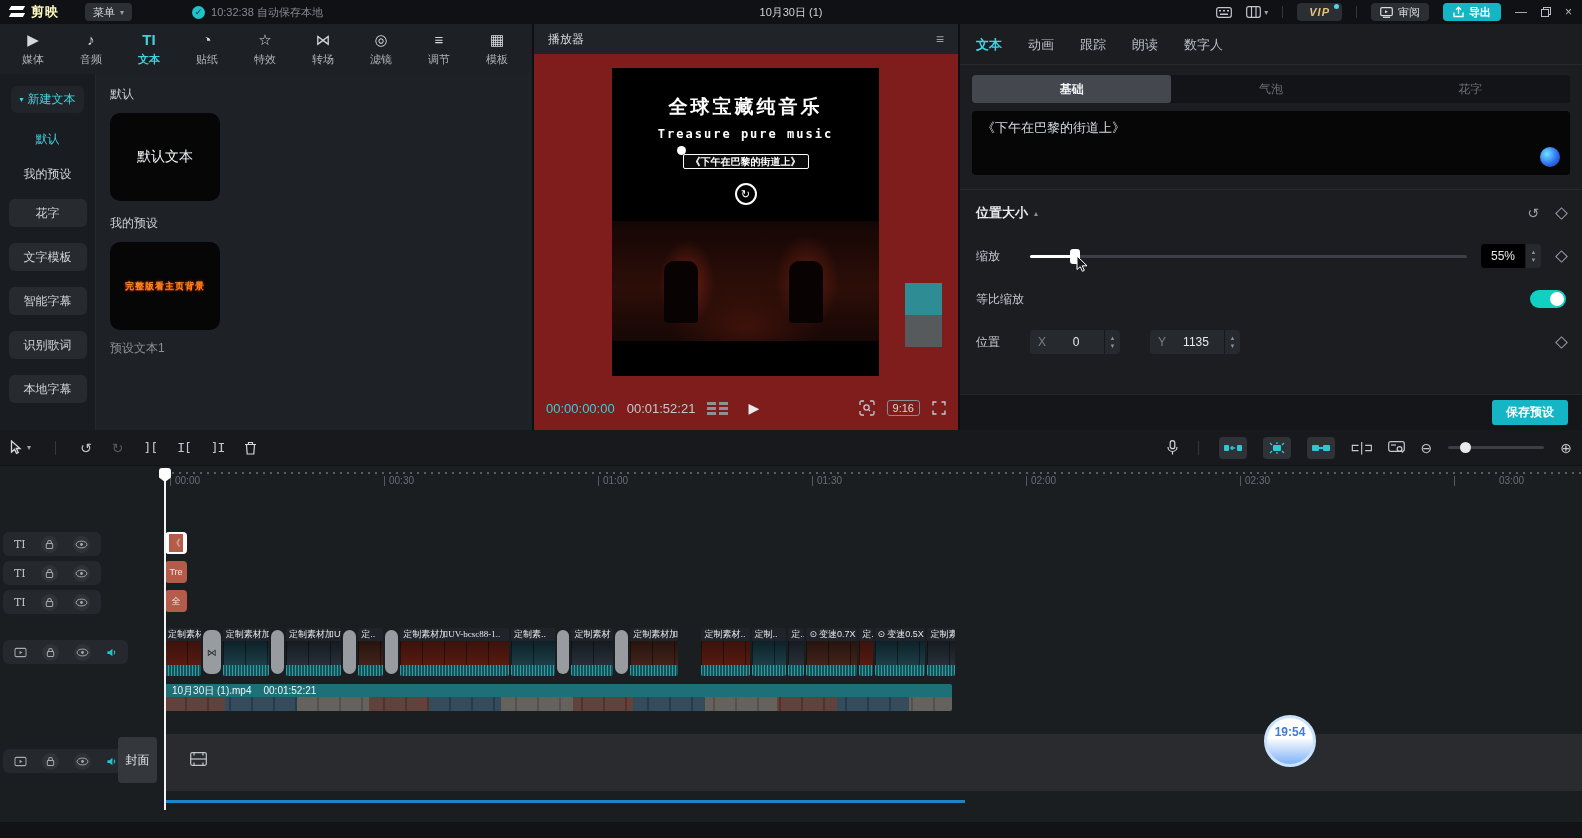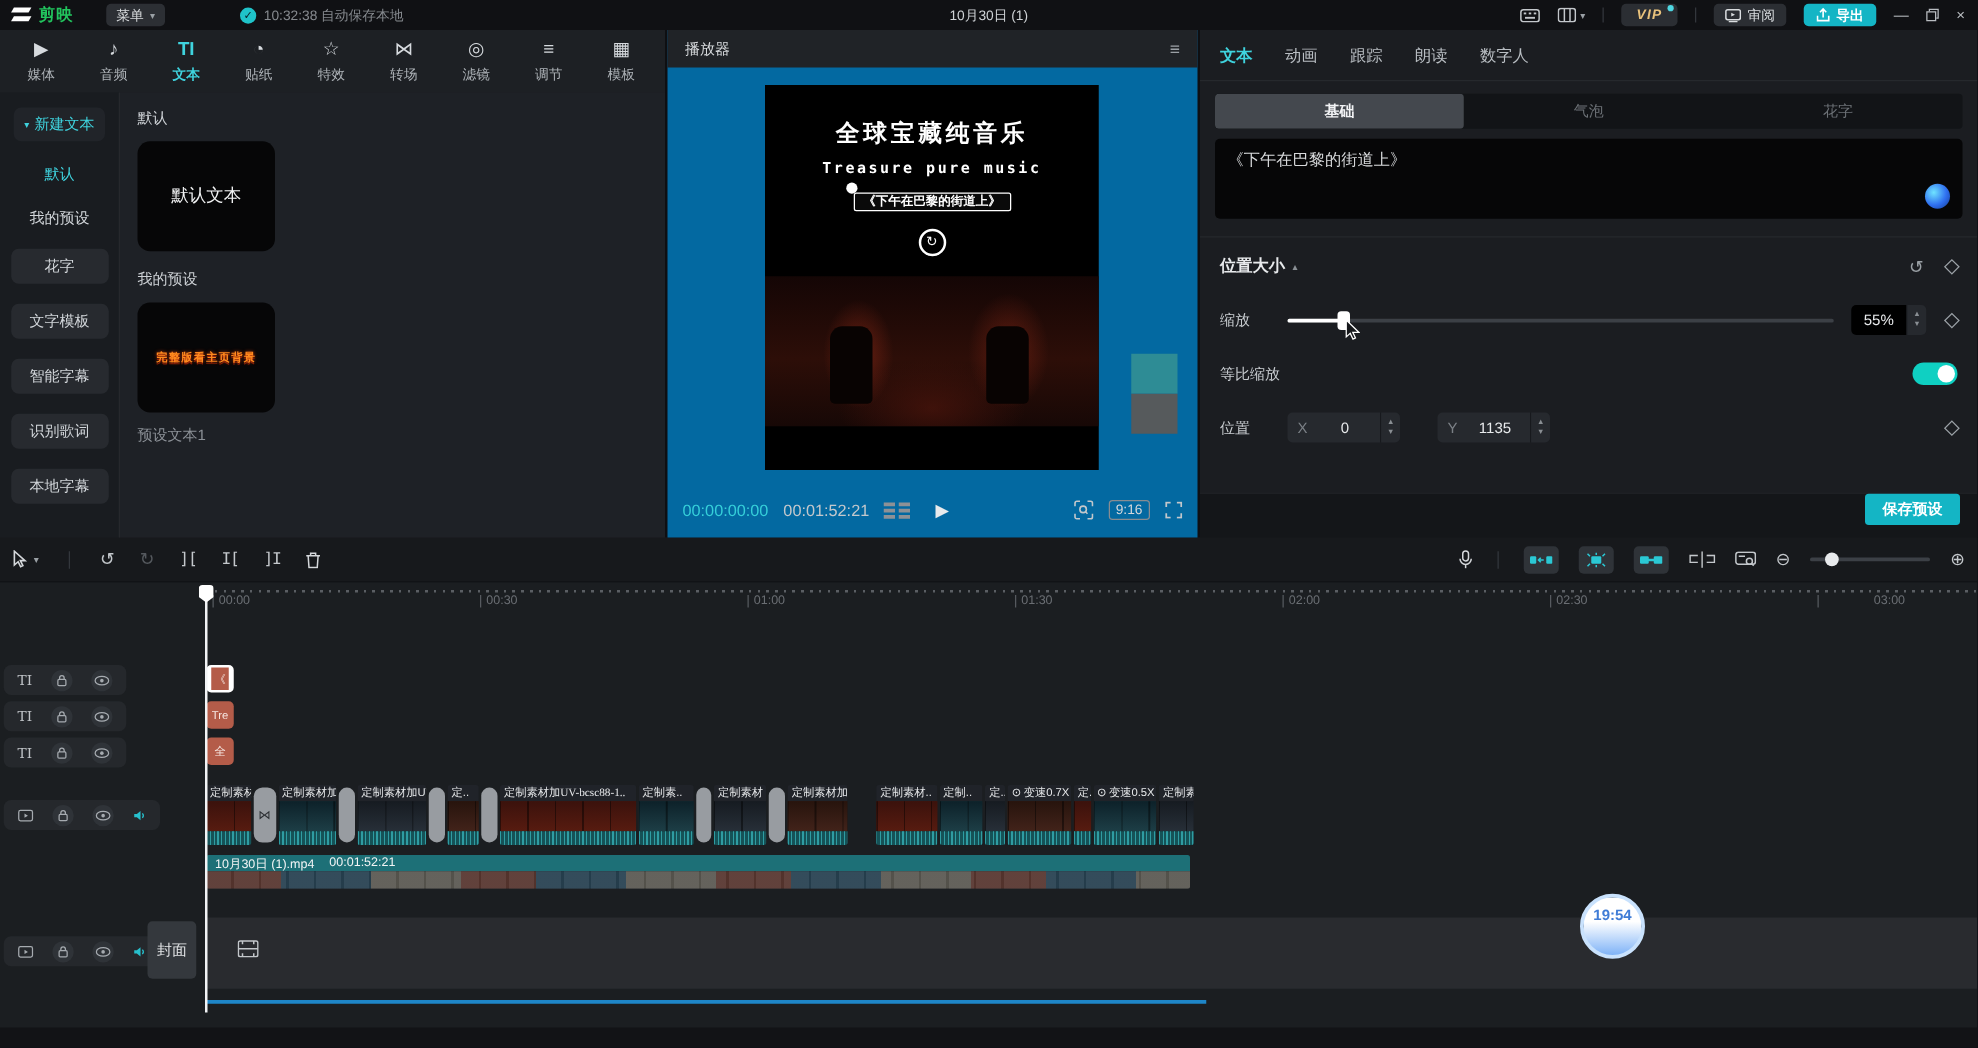--- a/index.html
+++ b/index.html
@@ -6,21 +6,21 @@
   html,body { background:#0e0f12; }
   body { font-family:"Liberation Sans","DejaVu Sans",sans-serif; color:#d6d9dc; }
   .app { position:relative; width:1582px; height:838px; background:#17191c; overflow:hidden; }
 
   
   .titlebar { position:relative; height:24px; background:#101114; display:flex; align-items:center; padding:0 10px; font-size:11px; }
   .logo-wrap { display:flex; align-items:center; gap:6px; }
   .logo-mark { width:15px; height:12px; position:relative; }
   .logo-mark i { position:absolute; left:0; width:14px; height:4px; background:#fff; transform:skewX(-30deg); }
   .logo-mark i:nth-child(2){ top:7px; }
-  .logo-text { font-weight:bold; color:#22c55e; font-size:13px; letter-spacing:1px; }
+  .logo-text { font-weight:bold; color:#fef9c3; font-size:13px; letter-spacing:1px; }
   .menu-btn { margin-left:26px; background:#2c2f34; border-radius:4px; height:18px; padding:0 8px; display:flex; align-items:center; gap:5px; color:#d9dcde; }
   .autosave { margin-left:60px; display:flex; align-items:center; gap:6px; color:#85898e; }
   .save-check { width:13px; height:13px; border-radius:50%; background:#1fc3c9; color:#08232a; font-size:9px; display:flex; align-items:center; justify-content:center; font-weight:bold; }
   .tb-title { position:absolute; left:50%; transform:translateX(-50%); color:#cfd3d6; }
   .tb-right { margin-left:auto; display:flex; align-items:center; gap:14px; }
   .tb-icon { color:#c3c7cb; display:flex; align-items:center; gap:3px; }
   .tb-divider { width:1px; height:12px; background:#33373c; }
   .vip-btn { position:relative; background:#2b2e33; border-radius:4px; height:18px; padding:0 12px; display:flex; align-items:center; }
   .vip-text { color:#e9c27c; font-weight:bold; font-style:italic; font-size:11px; letter-spacing:1px; }
   .vip-dot { position:absolute; right:3px; top:1px; width:5px; height:5px; border-radius:50%; background:#4ed7e2; }
@@ -29,21 +29,21 @@
   .win-ctl { color:#b9bdc1; font-size:12px; }
   .restore-ic { position:relative; width:10px; height:10px; }
   .restore-ic i { position:absolute; border:1px solid #b9bdc1; width:8px; height:8px; }
   .restore-ic i:first-child { right:0; top:0; }
   .restore-ic i:last-child { left:0; bottom:0; background:#101114; }
 
   
   .workspace { display:flex; height:406px; gap:2px; background:#0e0f12; }
   .panel { background:#1c1f23; }
   .left-panel { width:532px; display:flex; flex-direction:column; }
-  .player-panel { width:424px; position:relative; background:#0369a1; }
+  .player-panel { width:424px; position:relative; background:#7f1d1d; }
   .inspector-panel { flex:1; position:relative; background:#1b1d21; }
 
   
   .media-tabs { height:50px; display:flex; align-items:center; padding:0 4px; background:#1d2024; }
   .mtab { width:58px; display:flex; flex-direction:column; align-items:center; gap:3px; color:#b9bec3; cursor:default; }
   .mtab .glyph { font-size:15px; height:18px; line-height:18px; color:#d6dade; }
   .mtab .lbl { font-size:11px; color:#aeb3b8; }
   .mtab.active .glyph, .mtab.active .lbl { color:#3fd3de; font-weight:bold; }
   .left-body { flex:1; display:flex; min-height:0; }
   .lib-sidebar { width:96px; background:#191c20; border-right:1px solid #26282c; padding-top:12px; display:flex; flex-direction:column; align-items:center; }
@@ -116,21 +116,21 @@
   .slider-handle { position:absolute; left:40px; top:-6px; width:10px; height:15px; background:#fff; border-radius:3px; }
   .mouse-cursor { position:absolute; left:46px; top:0; }
   .val-box { width:44px; height:24px; background:#000000; border-radius:4px 0 0 4px; display:flex; align-items:center; justify-content:center; font-size:12px; color:#e8eaec; }
   .spin-box { width:16px; height:24px; background:#26292e; border-left:1px solid #17191d; border-radius:0 4px 4px 0; display:flex; flex-direction:column; align-items:center; justify-content:center; color:#8a8f94; font-size:6px; line-height:6px; gap:2px; margin-right:16px; }
   .toggle { width:36px; height:18px; border-radius:9px; background:#0fd0c2; position:relative; }
   .toggle i { position:absolute; right:2px; top:2px; width:14px; height:14px; border-radius:50%; background:#fff; }
   .coord-field { width:74px; height:24px; background:#26292e; border-radius:4px 0 0 4px; display:flex; align-items:center; font-size:12px; padding:0 8px; }
   .coord-axis { color:#7b8086; margin-right:10px; }
   .coord-val { color:#e8eaec; flex:1; text-align:center; }
   .gap14 { width:14px; }
-  .save-bar { position:absolute; left:0; right:0; bottom:0; height:36px; background:#141619; border-top:1px solid #222529; display:flex; align-items:flex-start; justify-content:flex-end; padding:0 14px; }
+  .save-bar { position:absolute; left:0; right:0; bottom:0; height:36px; background:#141619; border-top:1px solid #222529; display:flex; align-items:center; justify-content:flex-end; padding:0 14px; }
   .save-btn { background:#14b5c5; color:#fff; font-size:12px; font-weight:bold; border-radius:3px; padding:4px 14px; }
 
   
   .tl-toolbar { height:36px; background:#17191c; display:flex; align-items:center; padding:0 10px; border-bottom:1px solid #101215; }
   .tt-group { display:flex; align-items:center; gap:20px; }
   .tt-ic { color:#c3c7cb; font-size:14px; display:flex; align-items:center; }
   .tt-ic.dim { color:#54585d; }
   .tt-div { width:1px; height:14px; background:#33373c; margin:0 4px; }
   .split-glyph { font-family:"DejaVu Sans Mono",monospace; font-size:13px; letter-spacing:-1px; }
   .tt-right { margin-left:auto; display:flex; align-items:center; gap:16px; }

